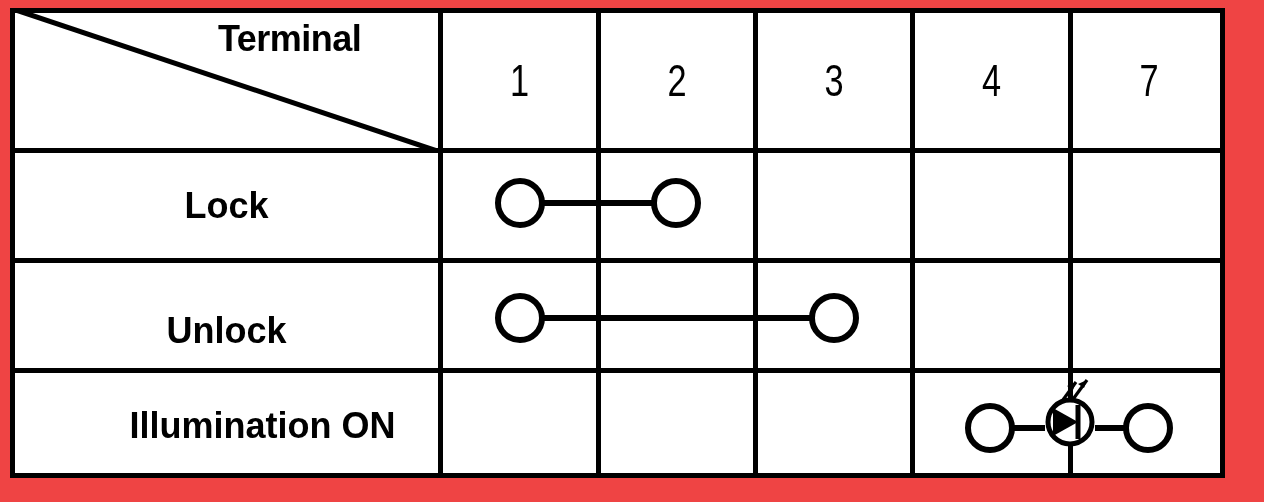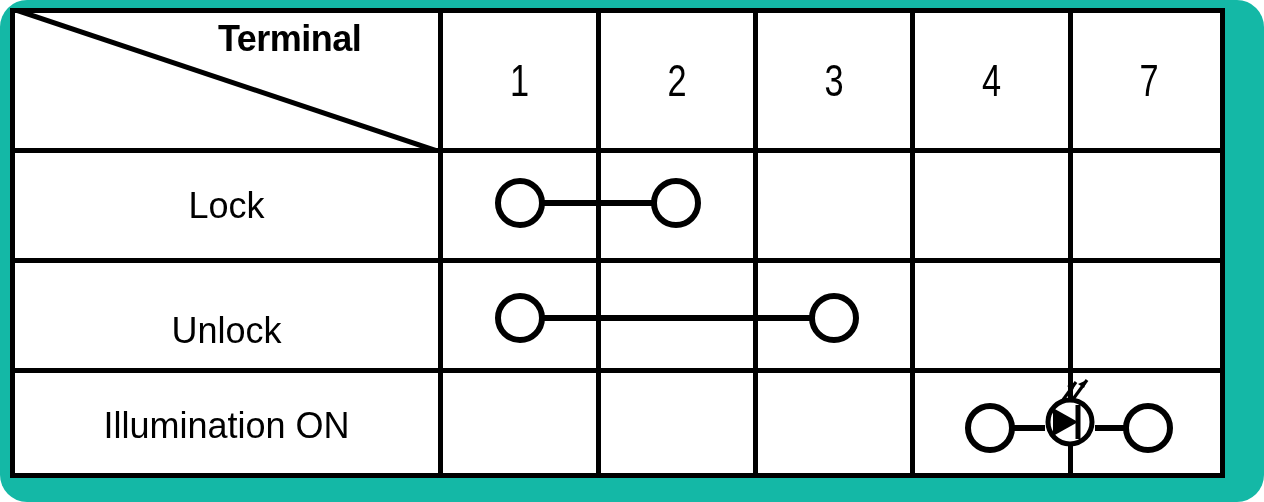--- a/index.html
+++ b/index.html
@@ -10,22 +10,21 @@
   body {
     width: 1264px;
     height: 502px;
     font-family: "Liberation Sans", sans-serif;
     overflow: hidden;
   }
   #stage {
     position: relative;
     width: 1264px;
     height: 502px;
-    background: #14b8a6;
-    border-radius: 27px;
+    background: #ef4444;
   }
   
   .table-frame {
     position: absolute;
     left: 10px;
     top: 8px;
     width: 1215px;
     height: 470px;
     box-sizing: border-box;
     border: 5px solid #000000;
@@ -111,27 +110,27 @@
 
   
   .row-label {
     position: absolute;
     left: 15px;
     width: 423px;
     display: flex;
     align-items: center;
     justify-content: center;
     font-size: 36px;
-    font-weight: normal;
+    font-weight: bold;
     color: #000000;
     white-space: nowrap;
   }
   .row-label.r0 { top: 153px; height: 105px; }
   .row-label.r1 { top: 263px; height: 135px; }
-  .row-label.r2 { top: 373px; height: 105px; }
+  .row-label.r2 { top: 373px; height: 105px; padding-left: 36px; }
 
   
   .wire-layer {
     position: absolute;
     left: 0;
     top: 0;
     width: 1264px;
     height: 502px;
     pointer-events: none;
   }

